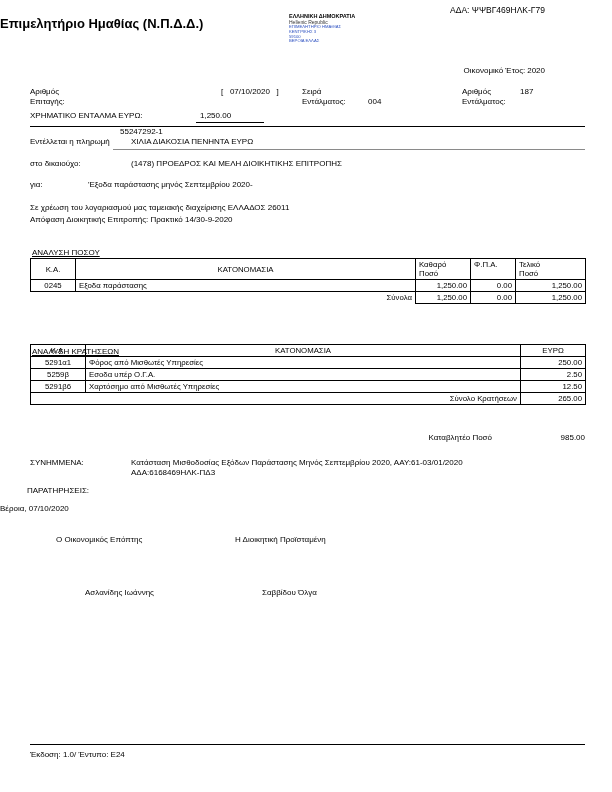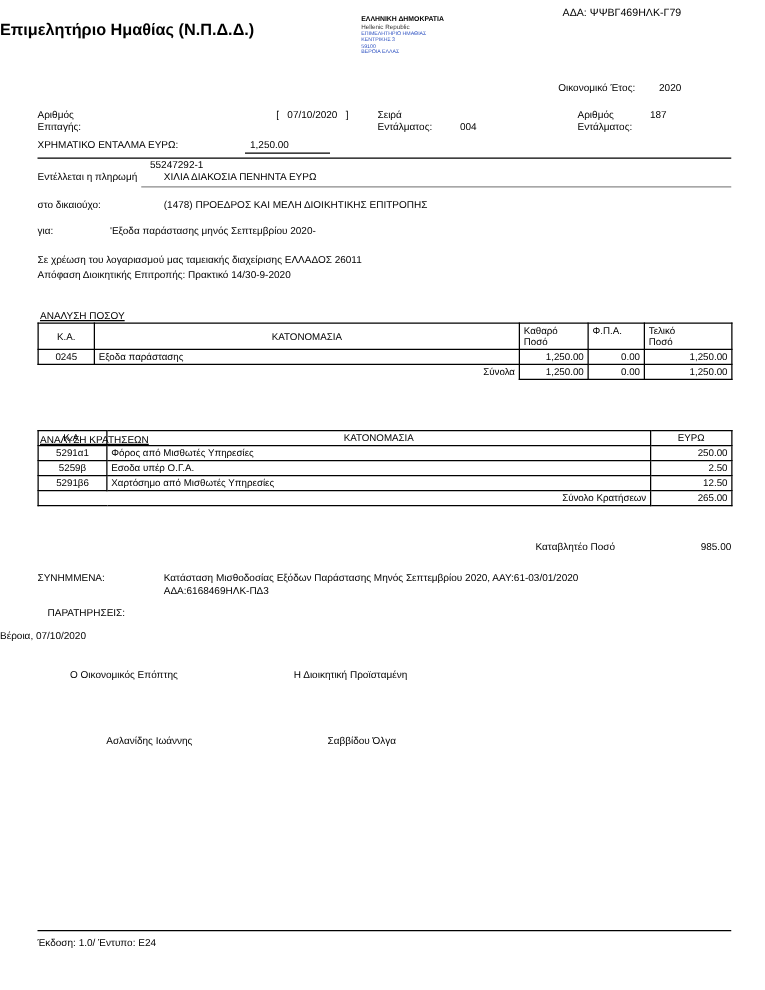--- a/index.html
+++ b/index.html
@@ -35,21 +35,21 @@
   <div class="emblem">
     <div class="e1">ΕΛΛΗΝΙΚΗ ΔΗΜΟΚΡΑΤΙΑ</div>
     <div class="e2">Hellenic Republic</div>
     <div class="eb">ΕΠΙΜΕΛΗΤΗΡΙΟ ΗΜΑΘΙΑΣ</div>
     <div class="eb">ΚΕΝΤΡΙΚΗΣ 3</div>
     <div class="eb">59100</div>
     <div class="eb">ΒΕΡΟΙΑ ΕΛΛΑΣ</div>
   </div>
 
   <div class="abs" style="top:66px;right:67px;">
-    <span>Οικονομικό Έτος:</span><span style="margin-left:19px;">2020</span>
+    <span>Οικονομικό Έτος:</span><span style="margin-left:2px;">2020</span>
   </div>
 
   <span class="abs" style="left:30px;top:87px;">Αριθμός</span>
   <span class="abs" style="left:30px;top:97px;">Επιταγής:</span>
   <span class="abs" style="left:120px;top:87px;margin-top:40px;">55247292-1</span>
   <span class="abs pre" style="left:193px;top:87px;padding-left:28px;">[   07/10/2020   ]</span>
 
   <span class="abs" style="left:302px;top:87px;">Σειρά</span>
   <span class="abs" style="left:302px;top:97px;">Εντάλματος:</span>
   <span class="abs" style="left:368px;top:97px;">004</span>
@@ -151,21 +151,21 @@
   <div class="abs" style="left:30px;top:433px;width:555px;text-align:right;">
     <span>Καταβλητέο Ποσό</span><span style="display:inline-block;width:55px;text-align:right;margin-left:38px;">985.00</span>
   </div>
 
   <span class="abs" style="left:30px;top:458px;">ΣΥΝΗΜΜΕΝΑ:</span>
   <div class="abs" style="left:131px;top:458px;white-space:normal;width:430px;">
     <div>Κατάσταση Μισθοδοσίας Εξόδων Παράστασης Μηνός Σεπτεμβρίου 2020, ΑΑΥ:61-03/01/2020</div>
     <div>ΑΔΑ:6168469ΗΛΚ-ΠΔ3</div>
   </div>
 
-  <span class="abs" style="left:38px;top:486px;text-align:right;">ΠΑΡΑΤΗΡΗΣΕΙΣ:</span>
+  <span class="abs" style="left:27px;top:486px;text-align:right;">ΠΑΡΑΤΗΡΗΣΕΙΣ:</span>
 
   <div class="abs ctr" style="top:504px;">Βέροια, 07/10/2020</div>
 
   <span class="abs" style="left:56px;top:535px;">Ο Οικονομικός Επόπτης</span>
   <span class="abs" style="left:235px;top:535px;">Η Διοικητική Προϊσταμένη</span>
 
   <span class="abs" style="left:85px;top:588px;">Ασλανίδης Ιωάννης</span>
   <span class="abs" style="left:262px;top:588px;">Σαββίδου Όλγα</span>
 
   <div class="rule" style="left:30px;top:744px;width:555px;"></div>

